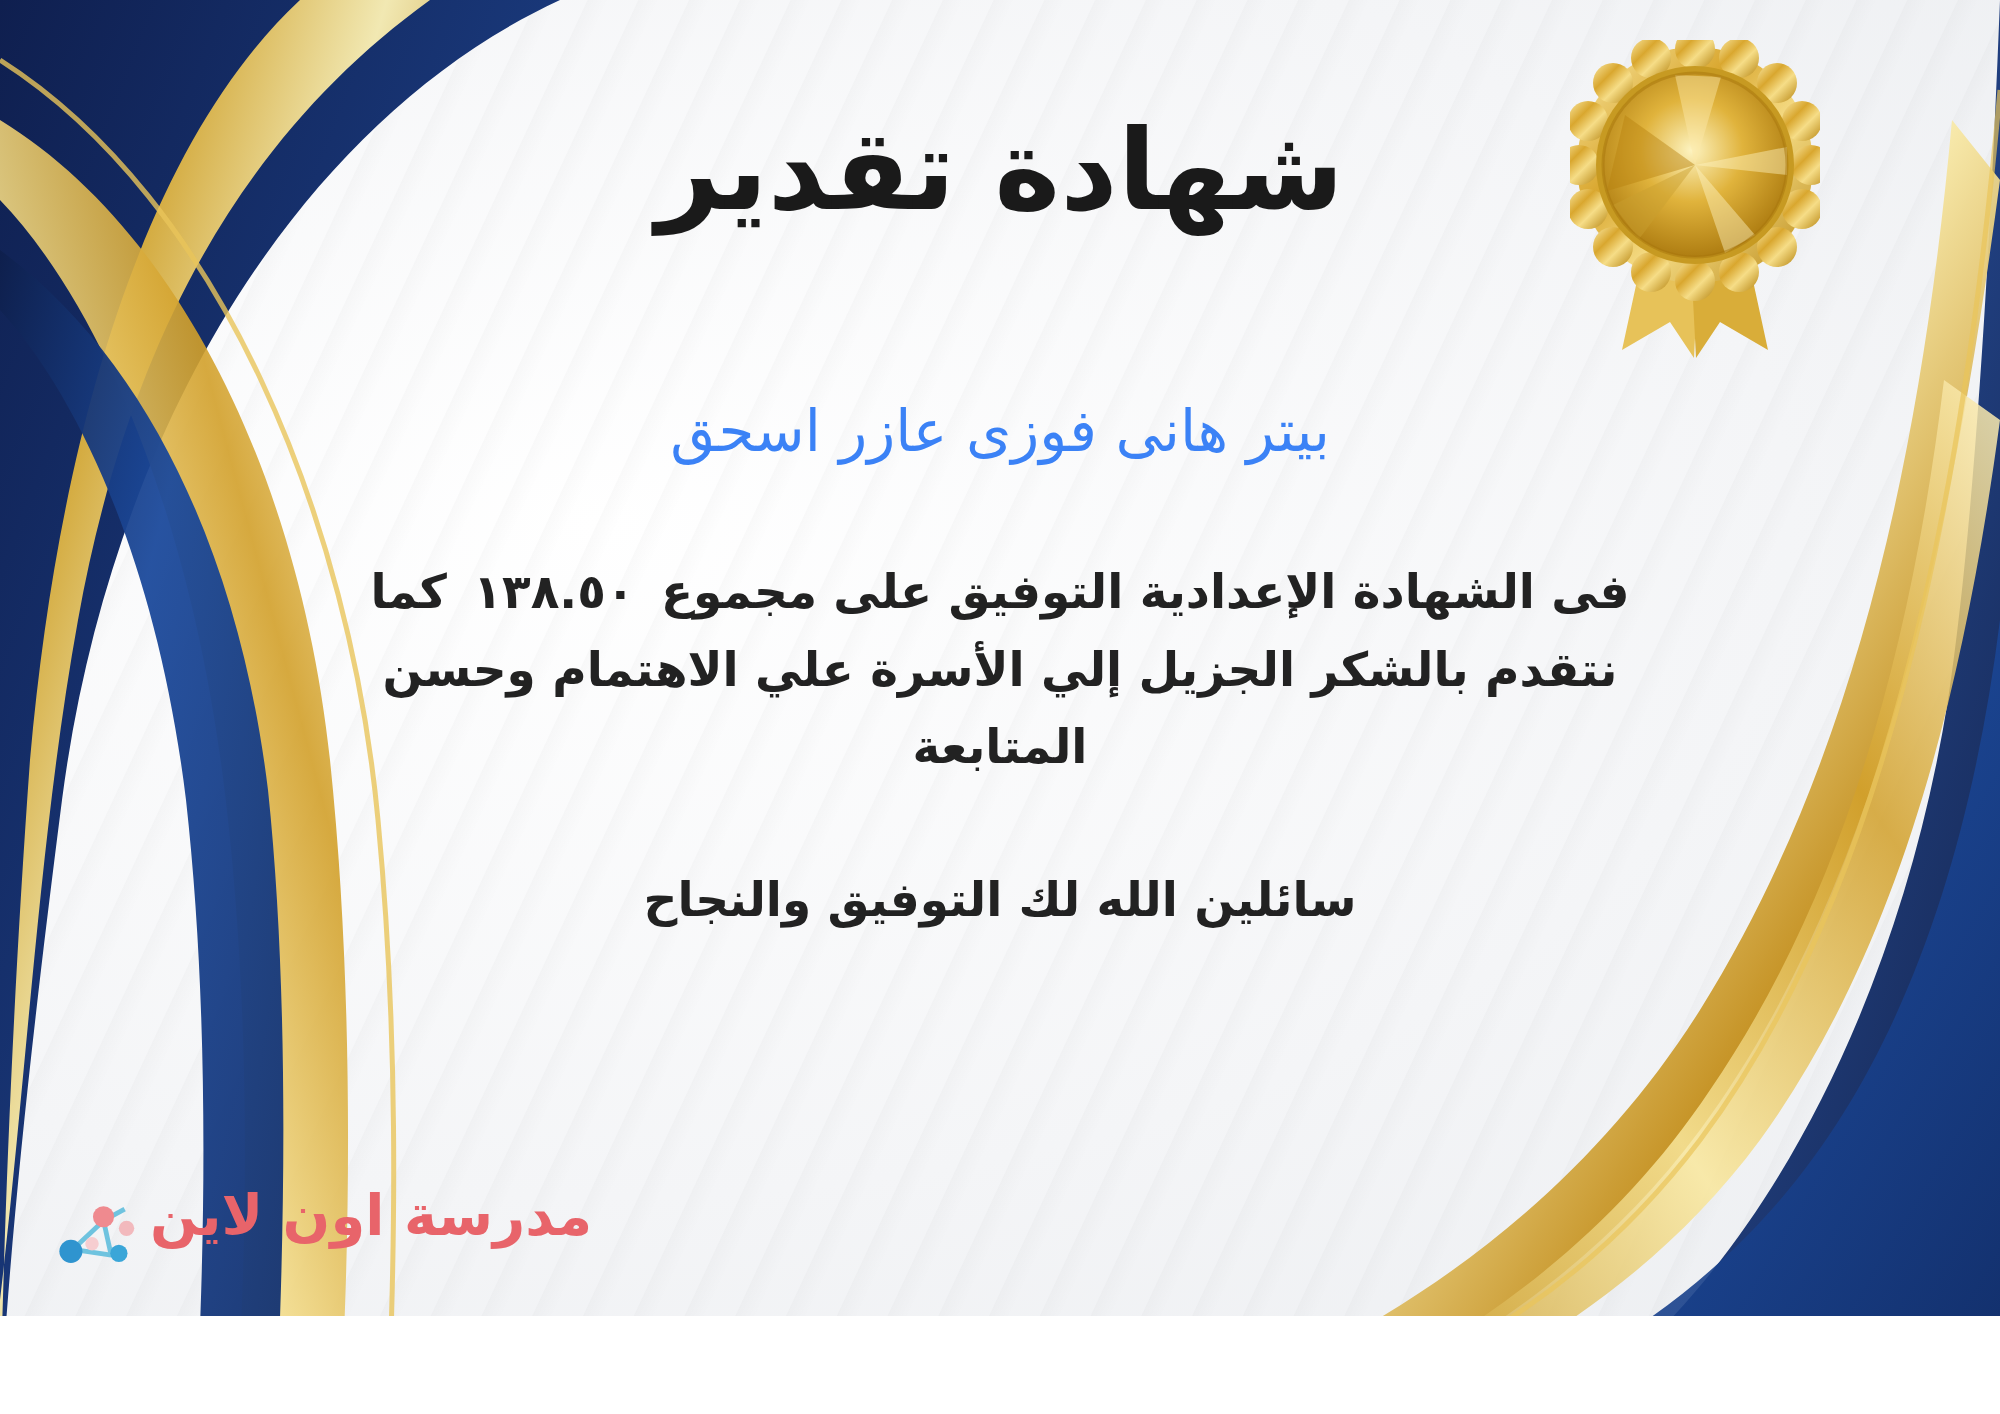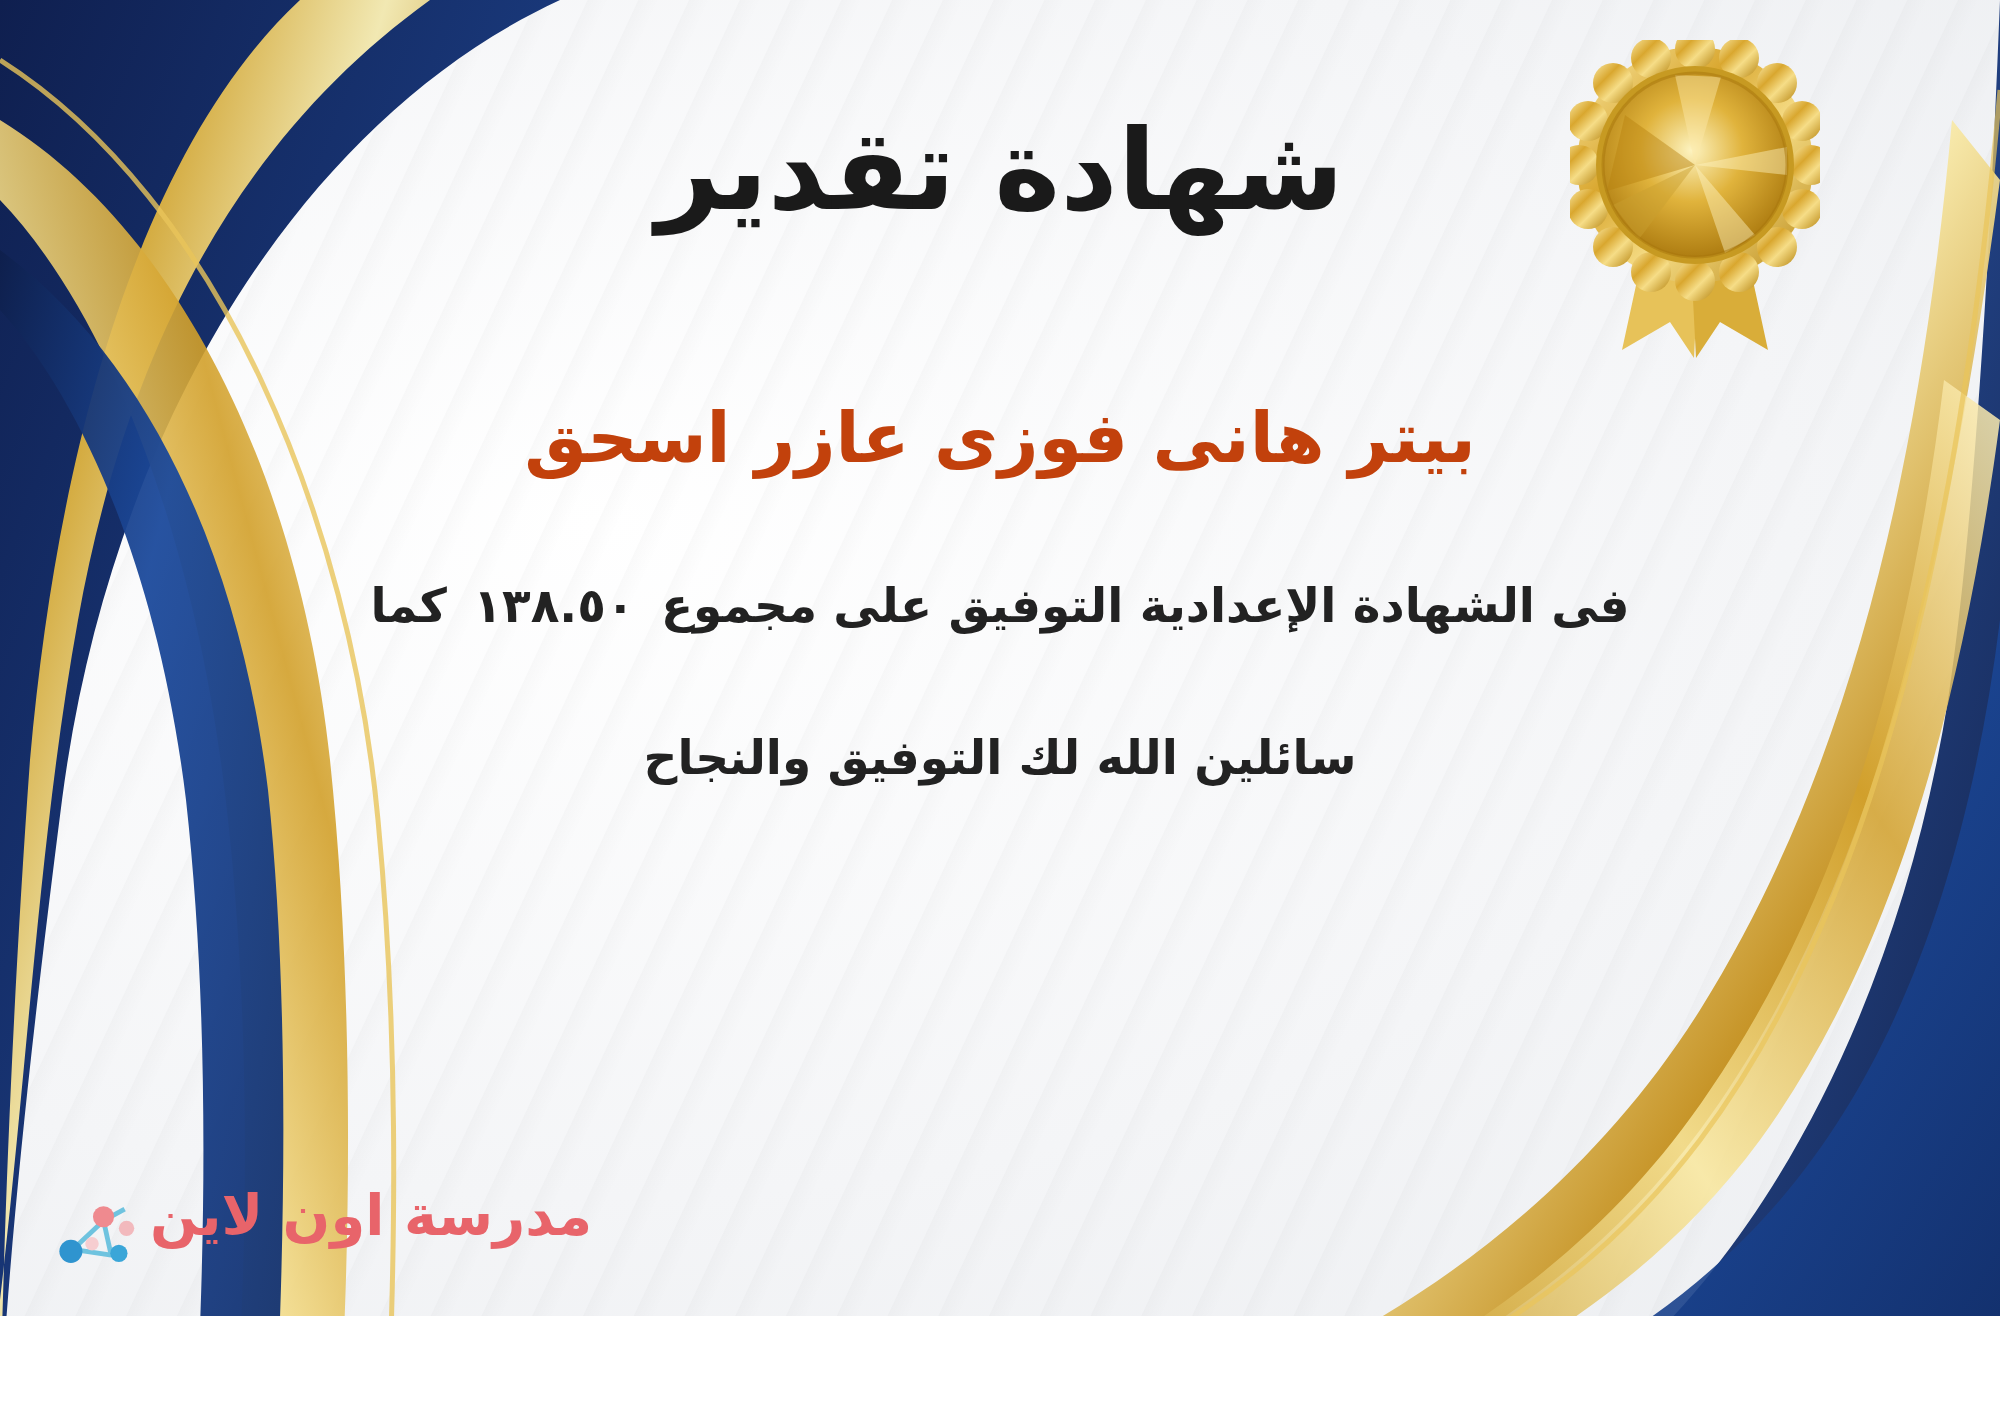--- a/index.html
+++ b/index.html
@@ -70,23 +70,23 @@
     font-size: 112px;
     font-weight: 700;
     color: #1a1a1a;
     letter-spacing: 0px;
     line-height: 1.05;
     direction: rtl;
   }
 
   .recipient-name {
     margin-top: 170px;
-    font-size: 70px;
-    font-weight: 700;
-    color: #c2410c;
+    font-size: 58px;
+    font-weight: 400;
+    color: #3b82f6;
     direction: rtl;
     line-height: 1.1;
   }
 
   .body-text {
     margin-top: 90px;
     width: 1400px;
     font-size: 47px;
     font-weight: 600;
     color: #222222;
@@ -258,20 +258,21 @@
     <div class="cert-title">شهادة تقدير</div>
 
     <div class="recipient-name">بيتر هانى فوزى عازر اسحق</div>
 
     <div class="body-text">
       <div>
         <span>فى الشهادة الإعدادية التوفيق على مجموع</span>
         <span class="grade">١٣٨.٥٠</span>
         <span>كما</span>
       </div>
+      <div>نتقدم  بالشكر الجزيل إلي الأسرة علي الاهتمام وحسن المتابعة</div>
     </div>
 
     <div class="closing-text">سائلين الله لك التوفيق  والنجاح</div>
   </div>
 
   <div class="brand">
     <div class="brand-row">
       <span class="brand-ar">مدرسة اون لاين</span>
       <svg class="brand-mark" viewBox="0 0 100 100">
         <line x1="30" y1="64" x2="62" y2="34" stroke="#6fc3df" stroke-width="5"></line>

